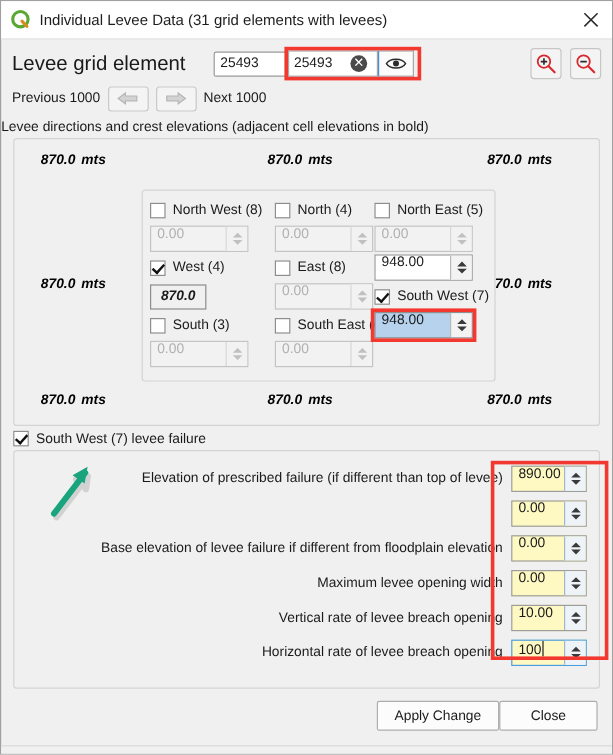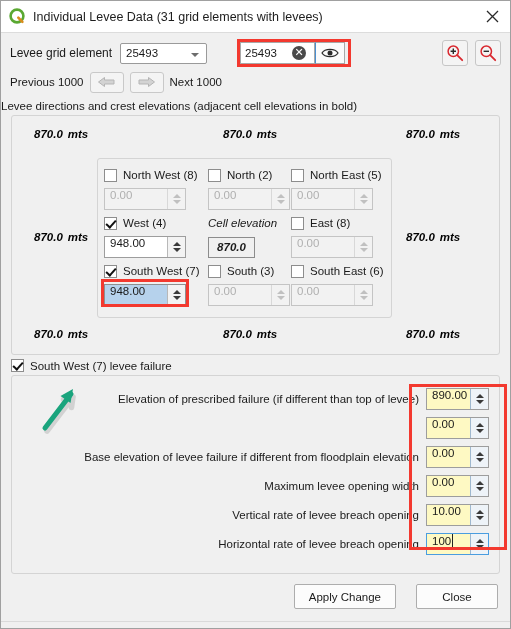--- a/index.html
+++ b/index.html
@@ -56,21 +56,21 @@
   
   .toolrow1 {
     height: 32px;
     display: flex;
     align-items: center;
     padding: 0 9px;
     flex: none;
     margin-top: 4px;
     position: relative;
   }
-  .lbl-grid-elem { font-size: 12px; margin-right: 8px; white-space: nowrap; }
+  .lbl-grid-elem { font-size: 17px; margin-right: 23px; white-space: nowrap; }
 
   .combo {
     width: 87px; height: 21px;
     box-sizing: border-box;
     border: 1px solid #9a9a9a;
     border-radius: 2px;
     background: #ffffff;
     display: flex; align-items: center;
     padding-left: 5px;
     font-size: 11.5px;
@@ -191,21 +191,21 @@
     font-weight: bold;
     font-style: italic;
     font-size: 11.5px;
     color: #000;
     white-space: nowrap;
   }
   .mts .unit { margin-left: 5px; }
 
   .inner-panel {
     position: absolute;
-    left: 85px; top: 42px;
+    left: 106px; top: 42px;
     width: 295px; height: 160px;
     border: 1px solid #d4d4d4;
     border-radius: 3px;
     background: #f0f0f0;
     box-sizing: border-box;
   }
   .dir-grid {
     display: grid;
     grid-template-columns: 104px 83px 104px;
     grid-template-rows: 22px 26px 22px 26px 22px 26px;
@@ -342,21 +342,21 @@
     left: 40px; top: 377px;
     width: 50px; height: 56px;
     z-index: 9;
     pointer-events: none;
   }
 
   
   .btnbar {
     display: flex;
     justify-content: flex-end;
-    gap: 20px;
+    gap: 0;
     padding: 10px 12px 0 0;
     flex: none;
     text-align: center;
   }
   .btn {
     min-width: 82px; height: 25px;
     box-sizing: border-box;
     border: 1px solid #adadad;
     border-radius: 2px;
     background: #fcfcfc;
@@ -481,21 +481,21 @@
 
     <div class="inner-panel">
       <div class="dir-grid">
 
         <div class="cbrow">
           <span class="cb"></span>
           <span class="cblabel">North West (8)</span>
         </div>
         <div class="cbrow">
           <span class="cb"></span>
-          <span class="cblabel">North (2)</span>
+          <span class="cblabel">North (4)</span>
         </div>
         <div class="cbrow">
           <span class="cb"></span>
           <span class="cblabel">North East (5)</span>
         </div>
 
         <div class="cbrow">
             <div class="spin disabled">
           <span class="val">0.00</span>
           <span class="arrows">
@@ -519,23 +519,20 @@
           <span class="arrows">
                 <i class="up"></i>
                 <i class="dn"></i>
               </span>
         </div>
           </div>
 
         <div class="cbrow">
           <span class="cb checked"></span>
           <span class="cblabel">West (4)</span>
-        </div>
-        <div class="cbrow">
-          <span class="cblabel italic">Cell elevation</span>
         </div>
         <div class="cbrow">
           <span class="cb"></span>
           <span class="cblabel">East (8)</span>
         </div>
 
         <div class="cbrow">
             <div class="spin">
           <span class="val">948.00</span>
           <span class="arrows">

